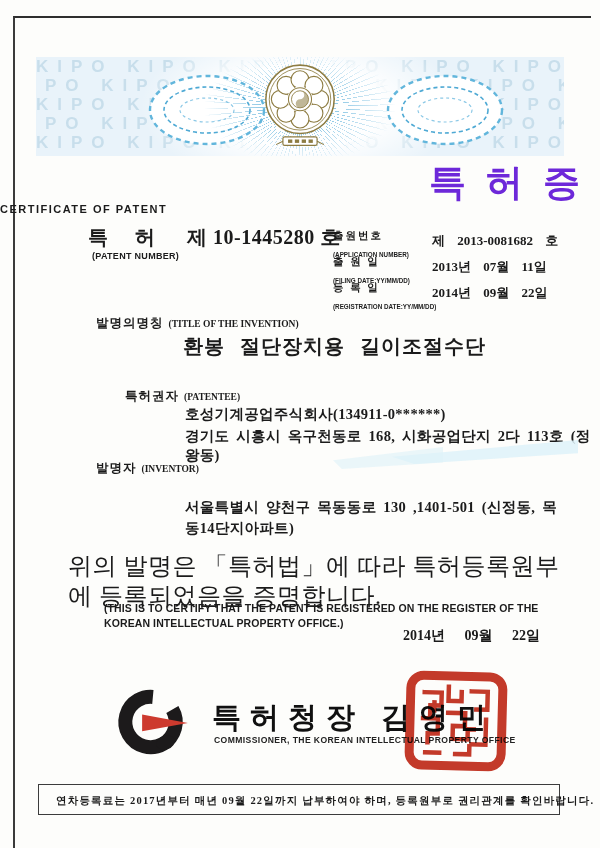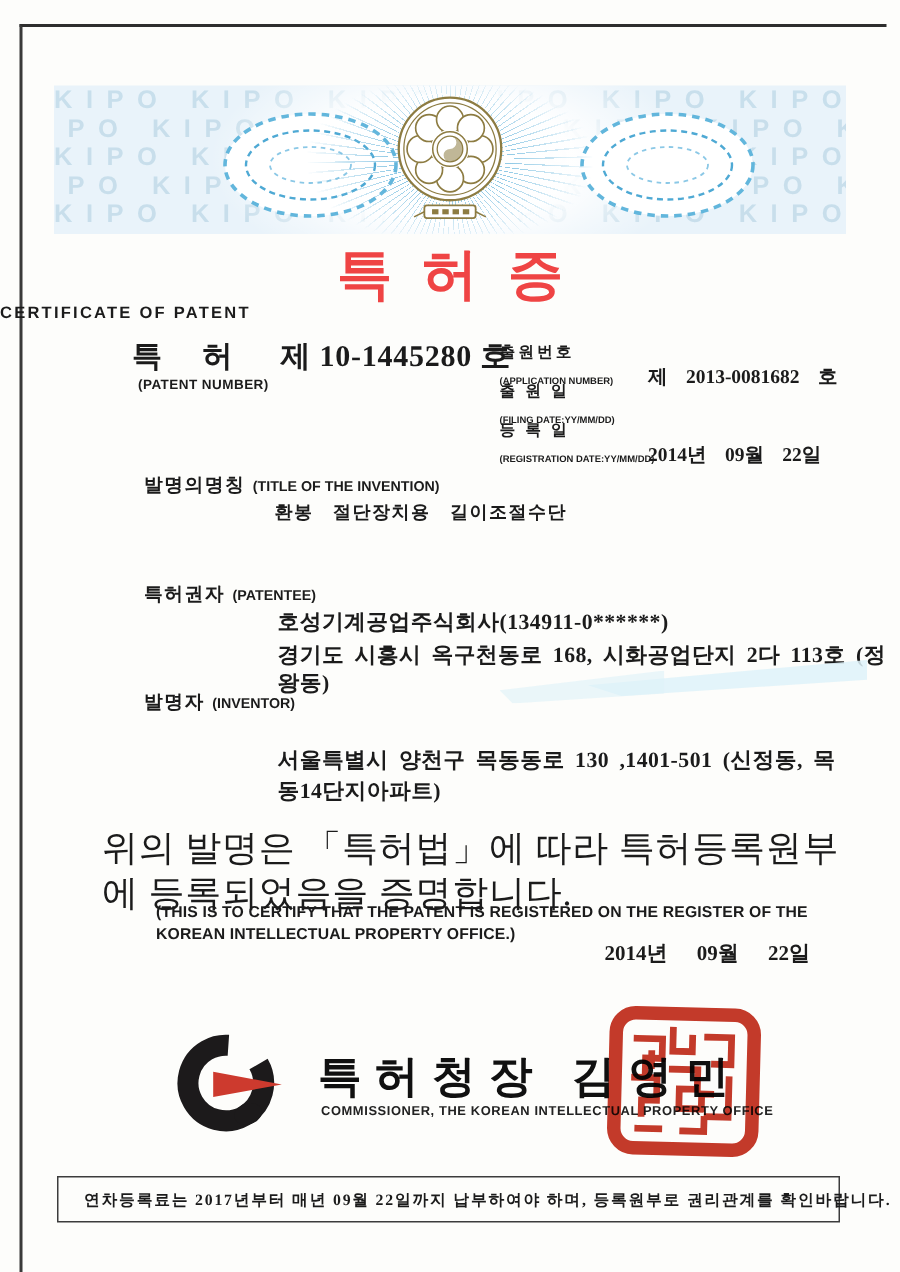--- a/index.html
+++ b/index.html
@@ -18,43 +18,43 @@
   .sunburst{position:absolute;left:50%;top:50%;width:190px;height:112px;transform:translate(-50%,-50%);
         background:repeating-conic-gradient(from 0deg at 50% 50%,rgba(110,185,222,.75) 0deg .7deg,rgba(255,255,255,0) .7deg 4.2deg);
         -webkit-mask:radial-gradient(ellipse at center,#000 30%,transparent 72%);
         mask:radial-gradient(ellipse at center,#000 30%,transparent 72%);}
   .guilloche{position:absolute;top:16px;}
   .guilloche.left{left:110px;}
   .guilloche.right{left:348px;}
   .emblem{position:absolute;left:50%;top:3px;transform:translateX(-50%);}
 
   
-  .title-kr{position:absolute;left:0;top:158px;width:600px;text-align:center;
+  .title-kr{position:absolute;left:0;top:158px;width:600px;text-align:right;
         font-family:"Liberation Sans","DejaVu Sans",sans-serif;font-weight:900;font-size:37px;
-        letter-spacing:20px;text-indent:20px;color:#ef4444;}
+        letter-spacing:20px;text-indent:20px;color:#6d28d9;}
   .title-en{position:absolute;left:0;top:203px;width:600px;text-align:left;
         font-family:"Liberation Sans","DejaVu Sans",sans-serif;font-weight:700;font-size:11px;letter-spacing:1.5px;}
 
   
   .patnum{position:absolute;left:88px;top:224px;font-weight:700;font-size:20px;white-space:nowrap;text-align:right;}
   .patnum .lbl{letter-spacing:11px;}
   .patnum .val{margin-left:16px;letter-spacing:.5px;}
   .patnum-cap{position:absolute;left:92px;top:251px;font-size:9px;font-family:"Liberation Sans",sans-serif;font-weight:700;letter-spacing:.3px;}
 
   
   .meta-row{position:absolute;left:333px;width:245px;display:flex;}
   .meta-row .lblwrap{width:99px;flex:none;}
   .meta-row .lbl-kr{font-weight:700;font-size:10.5px;letter-spacing:2px;line-height:11px;}
   .meta-row .lbl-en{font-family:"Liberation Sans",sans-serif;font-weight:700;font-size:6.3px;letter-spacing:0;line-height:8px;white-space:nowrap;}
-  .meta-row .val{font-weight:700;font-size:13px;word-spacing:9px;white-space:nowrap;margin-top:17px;}
+  .meta-row .val{font-weight:700;font-size:13px;word-spacing:9px;white-space:nowrap;margin-top:7px;}
   .meta-row.r0{top:225px;} .meta-row.r1{top:251px;} .meta-row.r2{top:277px;}
 
   
   .sec-label{position:absolute;left:96px;font-weight:700;font-size:12.5px;letter-spacing:1px;}
-  .sec-label .en{font-family:Liberation Sans, sans-serif;font-weight:700;font-size:9.5px;letter-spacing:0;margin-left:5px;}
+  .sec-label .en{font-family:Liberation Serif, serif;font-weight:700;font-size:9.5px;letter-spacing:0;margin-left:5px;}
   .body-line{position:absolute;font-size:14.5px;font-weight:600;letter-spacing:.3px;}
 
   .streak{position:absolute;background:#def2f9;opacity:.85;}
   .streak.s1{left:392px;top:440px;width:186px;height:24px;clip-path:polygon(0 70%,100% 0,100% 55%,12% 100%);}
   .streak.s2{left:333px;top:447px;width:110px;height:22px;clip-path:polygon(0 60%,100% 0,100% 70%,8% 100%);opacity:.6;}
 
   
   .stmt-kr{position:absolute;left:68px;top:551px;width:500px;font-weight:400;font-size:24px;line-height:30px;letter-spacing:.5px;}
   .stmt-en{position:absolute;left:68px;top:601px;width:470px;font-family:"Liberation Sans",sans-serif;
         font-weight:600;font-size:10.5px;line-height:14.5px;letter-spacing:.1px;margin-left:36px;}
@@ -143,35 +143,36 @@
       <span class="lbl-kr">출원번호</span><br>
       <span class="lbl-en">(APPLICATION NUMBER)</span>
     </span>
     <span class="val">제 2013-0081682 호</span>
   </div>
   <div class="meta-row r1">
     <span class="lblwrap">
       <span class="lbl-kr">출 원 일</span><br>
       <span class="lbl-en">(FILING DATE:YY/MM/DD)</span>
     </span>
+    <span class="val">2013년 07월 11일</span>
   </div>
   <div class="meta-row r2">
     <span class="lblwrap">
       <span class="lbl-kr">등 록 일</span><br>
       <span class="lbl-en">(REGISTRATION DATE:YY/MM/DD)</span>
     </span>
     <span class="val">2014년 09월 22일</span>
   </div>
 
   <div class="sec-label" style="top:315px;">
     <span>발명의명칭</span><span class="en">(TITLE OF THE INVENTION)</span>
   </div>
-  <div class="body-line" style="left:183px;top:333px;font-size:12px;font-weight:700;word-spacing:9px;letter-spacing:1px;">환봉 절단장치용 길이조절수단</div>
-
-  <div class="sec-label" style="top:388px;">
+  <div class="body-line" style="left:183px;top:333px;font-size:20px;font-weight:700;word-spacing:9px;letter-spacing:1px;">환봉 절단장치용 길이조절수단</div>
+
+  <div class="sec-label" style="top:388px;margin-left:29px;">
     <span>특허권자</span><span class="en">(PATENTEE)</span>
   </div>
   <div class="body-line" style="left:185px;top:405px;">호성기계공업주식회사(134911-0******)</div>
   <div class="body-line" style="left:185px;top:427px;word-spacing:3px;">경기도 시흥시 옥구천동로 168, 시화공업단지 2다 113호 (정왕동)</div>
 
   <div class="streak s1"></div>
   <div class="streak s2"></div>
 
   <div class="sec-label" style="top:460px;">
     <span>발명자</span><span class="en">(INVENTOR)</span>

